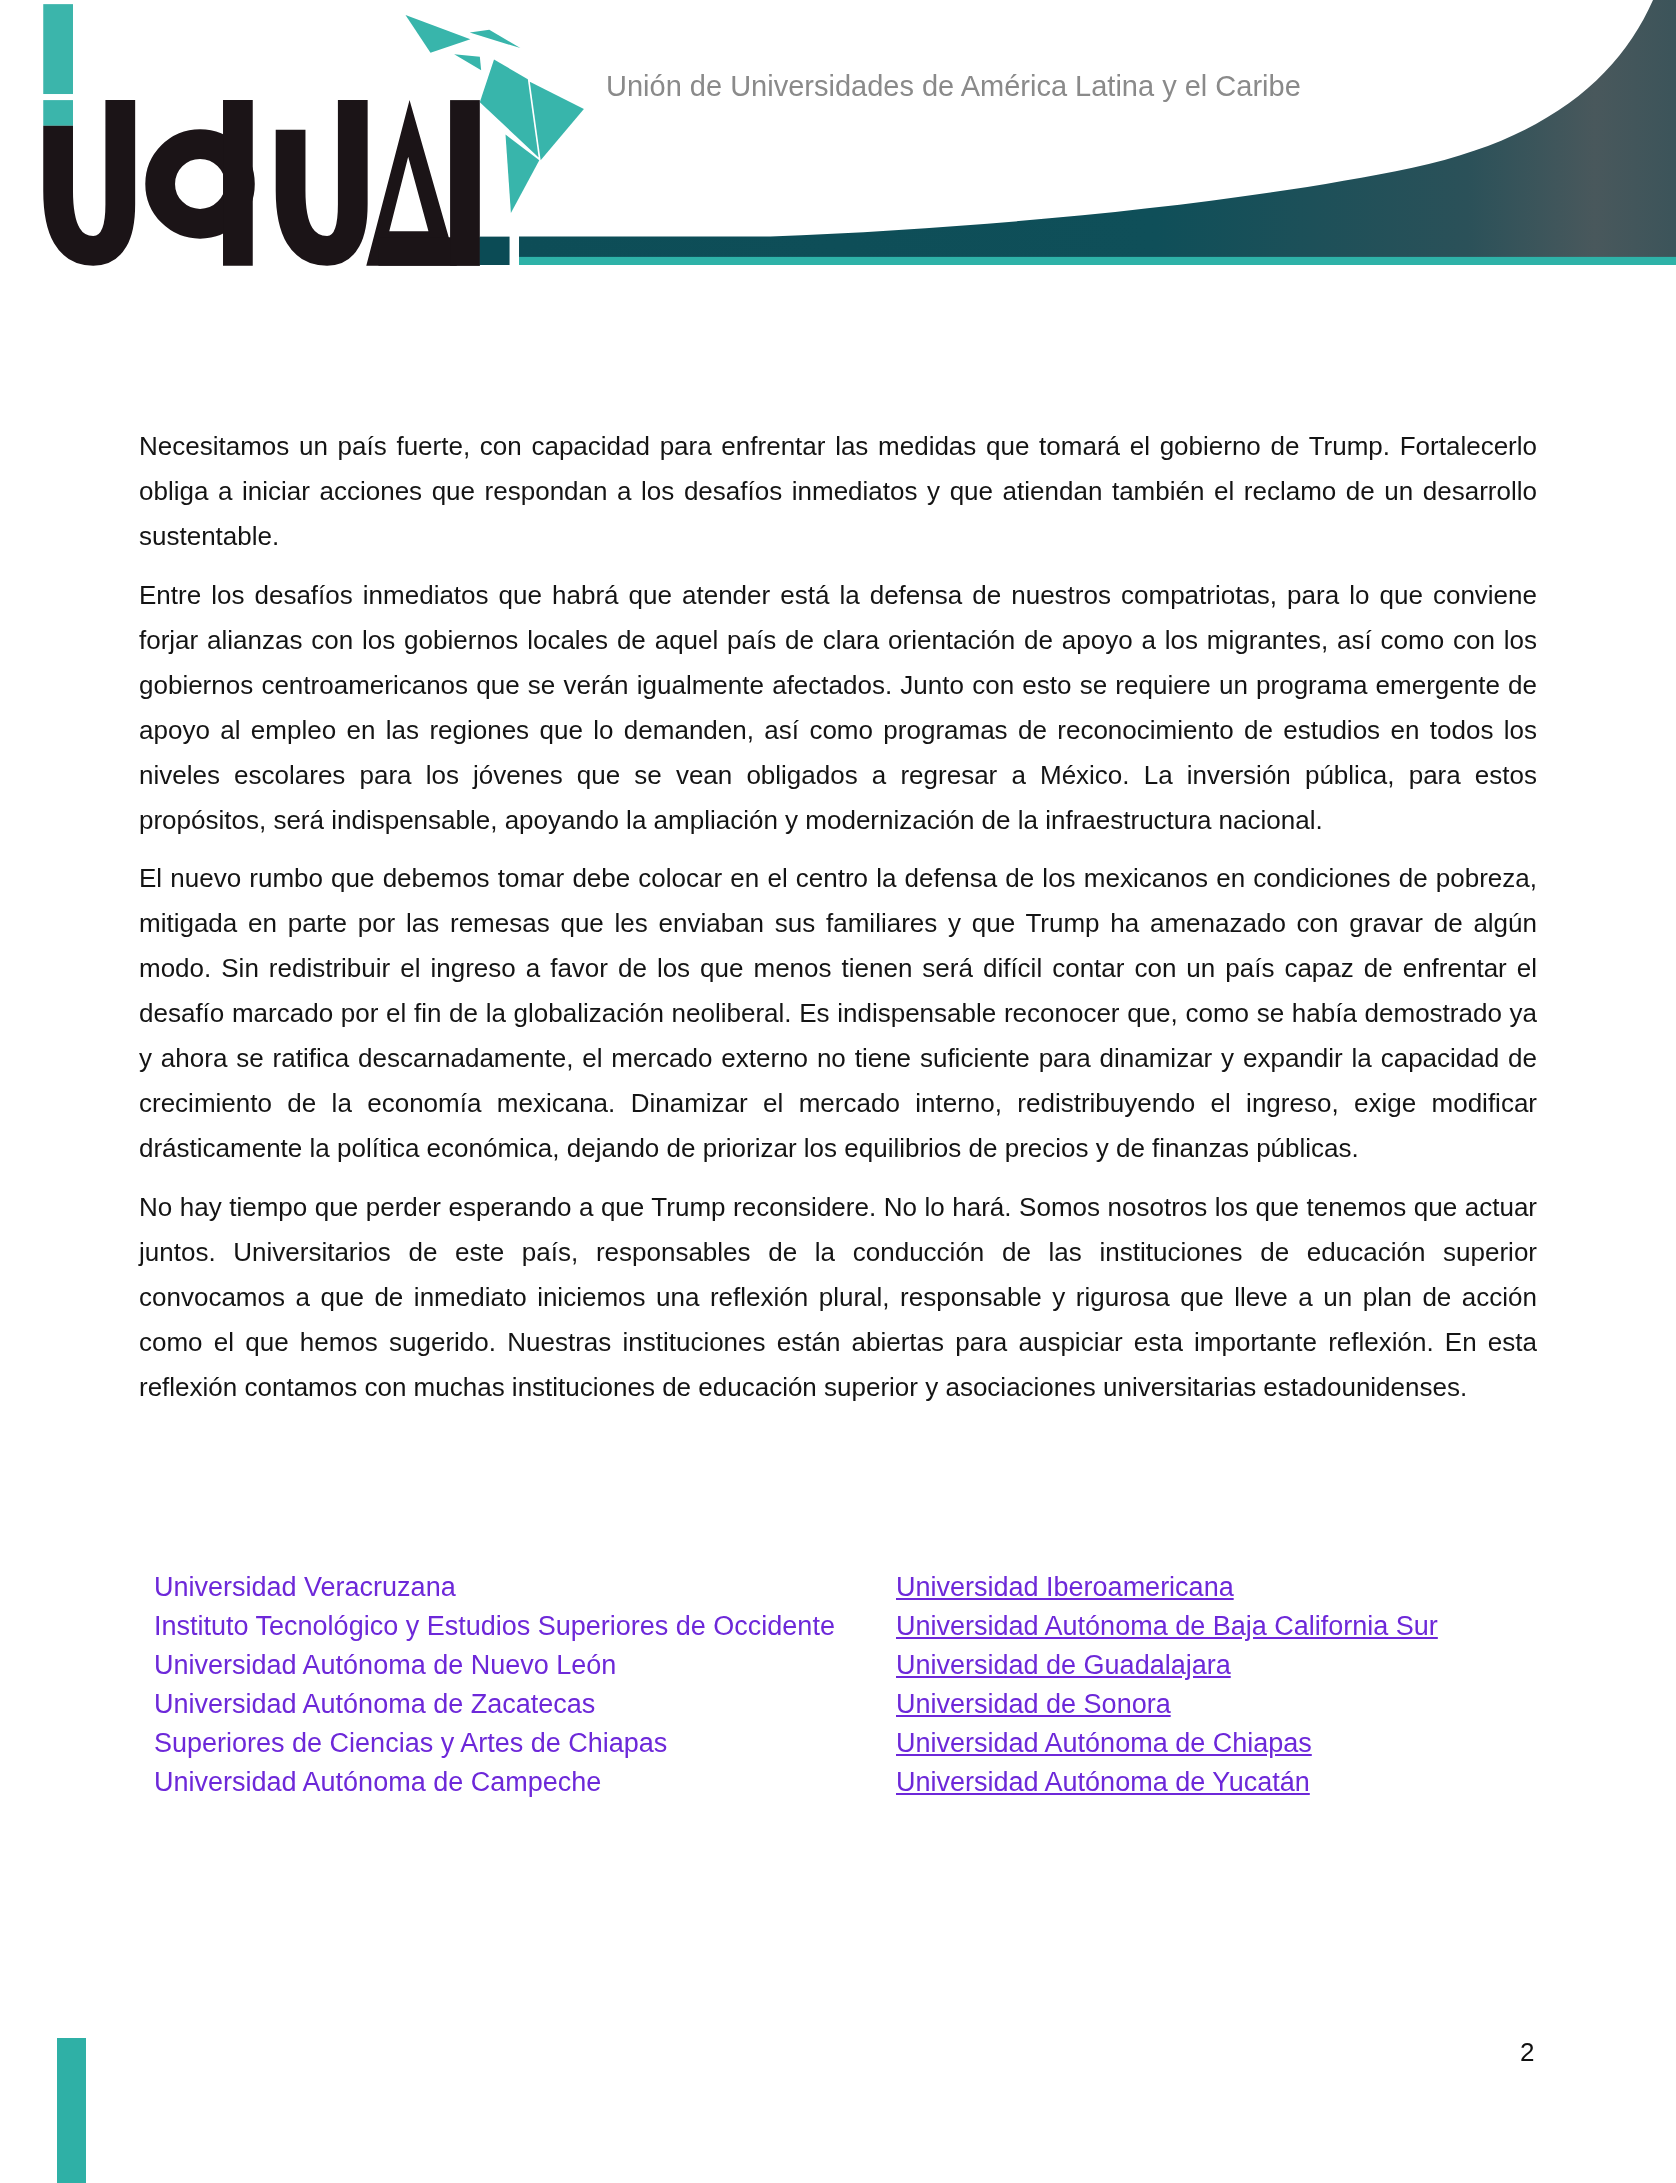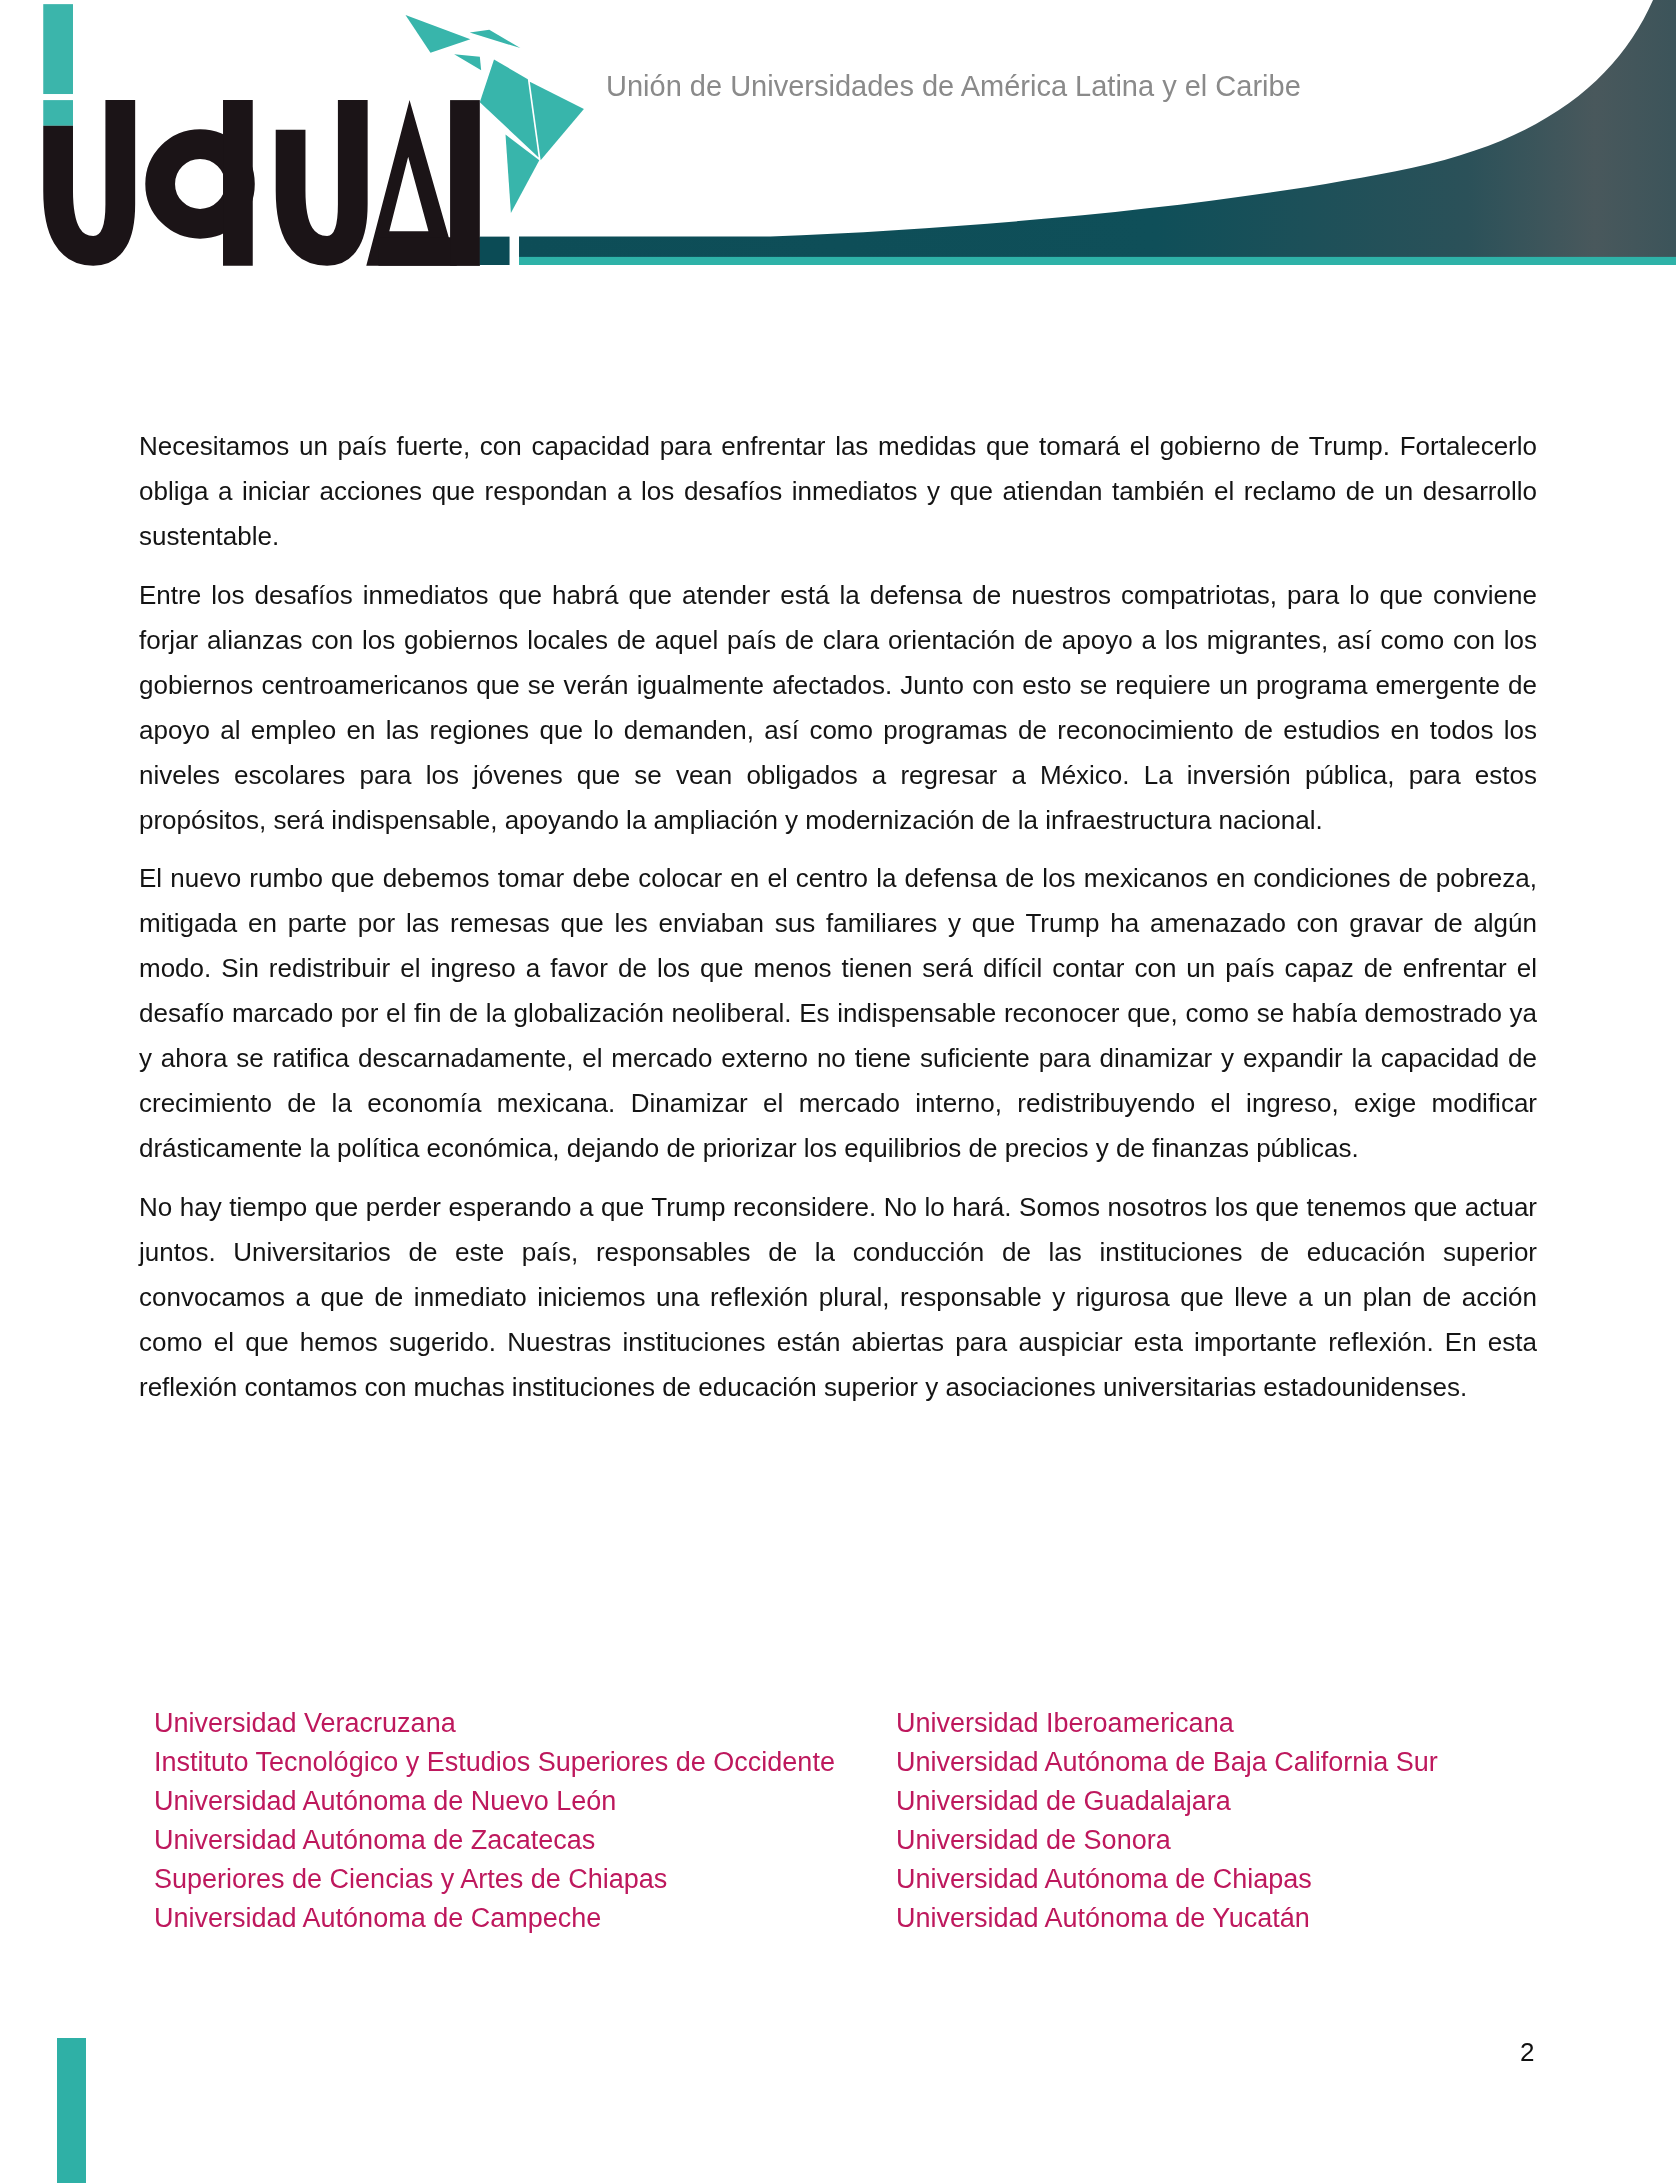--- a/index.html
+++ b/index.html
@@ -27,27 +27,27 @@
     color: #141414;
   }
   .doc-body p {
     margin: 0 0 13.5px 0;
     font-size: 26px;
     line-height: 45px;
     text-align: justify;
   }
   .sig-col {
     position: absolute;
-    top: 1704px;
+    top: 1568px;
     font-size: 27px;
     line-height: 39px;
-    color: #be185d;
+    color: #6d28d9;
   }
   .sig-col.left  { left: 154px; }
-  .sig-col.right { left: 896px; }
+  .sig-col.right { left: 896px; text-decoration: underline; }
   .sig-col div { white-space: nowrap; }
   .page-number {
     position: absolute;
     left: 1520px; top: 2037px;
     font-size: 26px;
     color: #111111;
   }
   .footer-bar {
     position: absolute;
     left: 57px; top: 2038px;

